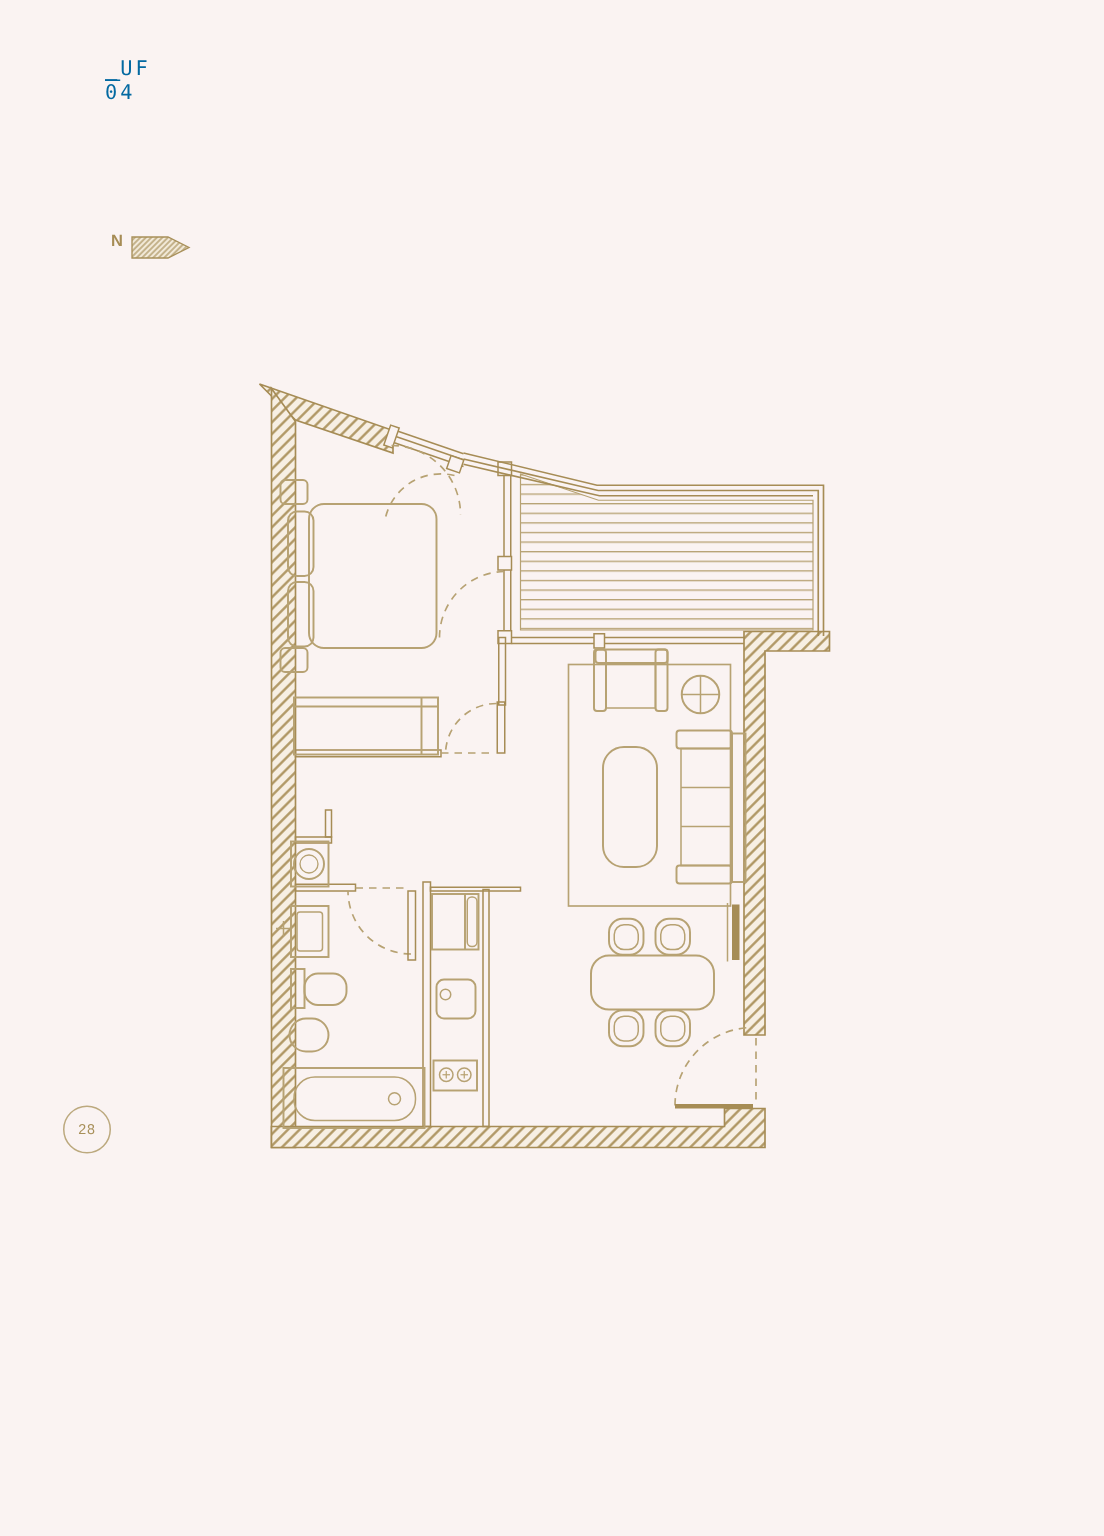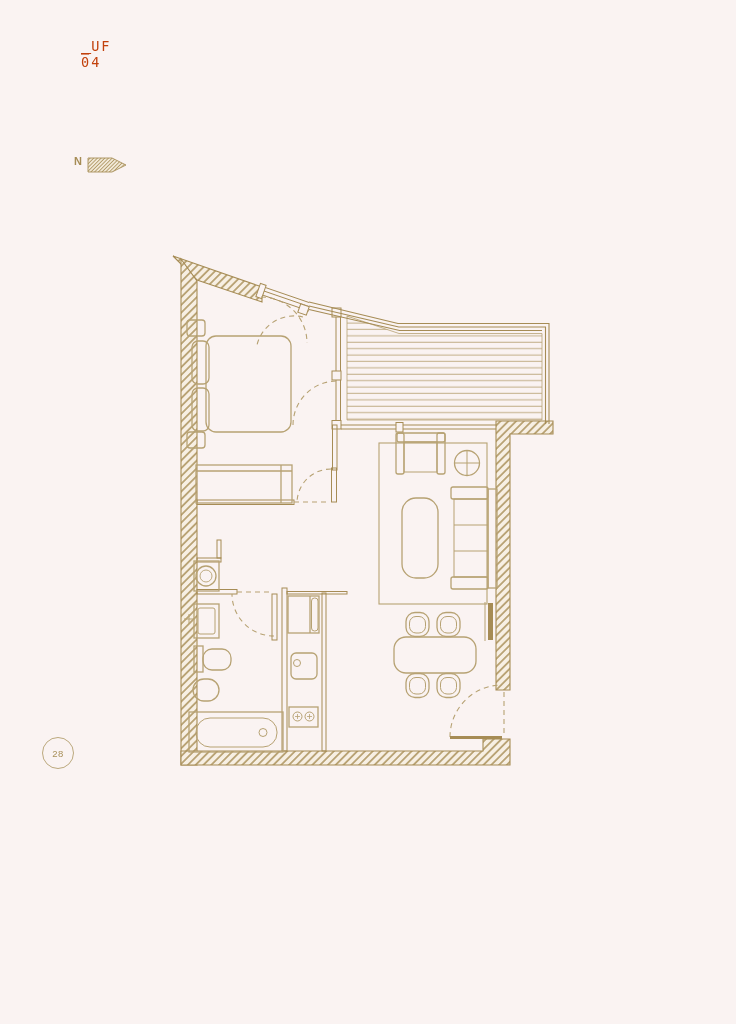--- a/index.html
+++ b/index.html
@@ -2,22 +2,22 @@
 <html><head>
 <meta charset="utf-8">
 <style>
   html,body{margin:0;padding:0;}
   body{
     width:736px;height:1024px;position:relative;overflow:hidden;
     background:#faf3f2;
     font-family:"DejaVu Sans Mono","Liberation Mono",monospace;
   }
   .title-block{
-    position:absolute;left:81px;top:38px;
-    color:#c2410c;font-size:13.5px;line-height:16px;letter-spacing:2px;
+    position:absolute;left:70px;top:38px;
+    color:#0369a1;font-size:13.5px;line-height:16px;letter-spacing:2px;
     white-space:pre;
   }
   .title-block .ov{text-decoration:overline;}
   .compass-label{
     position:absolute;left:74px;top:155px;
     color:#a68c55;font-size:11px;font-weight:bold;letter-spacing:1px;
     font-family:"Liberation Sans",sans-serif;
   }
   .unit-badge{
     position:absolute;left:42px;top:737px;width:30px;height:30px;

